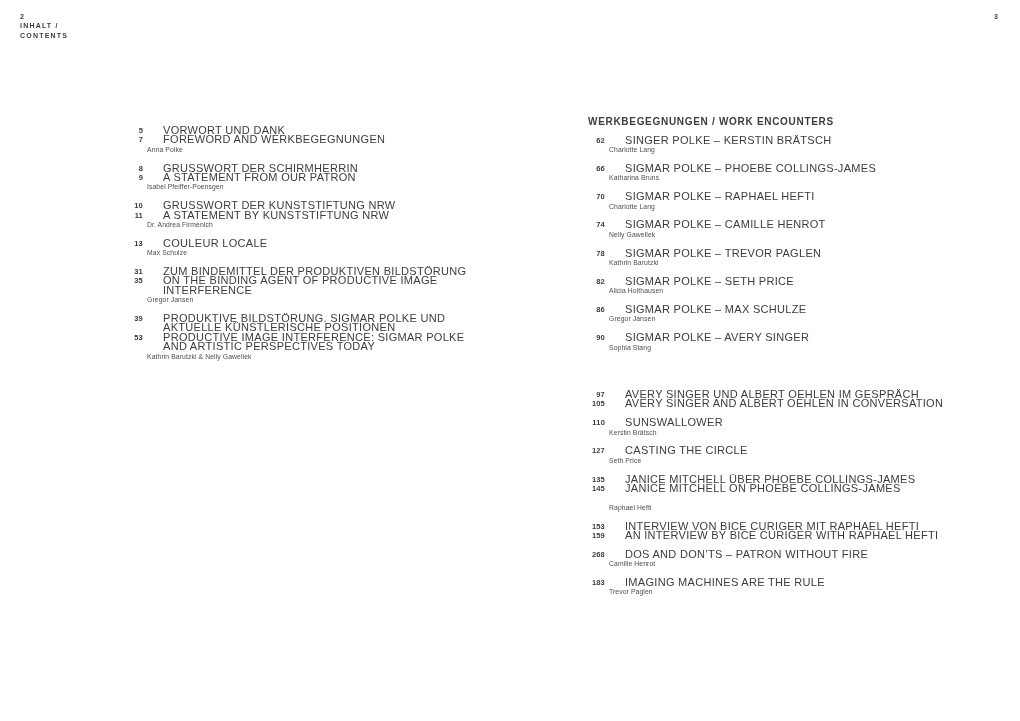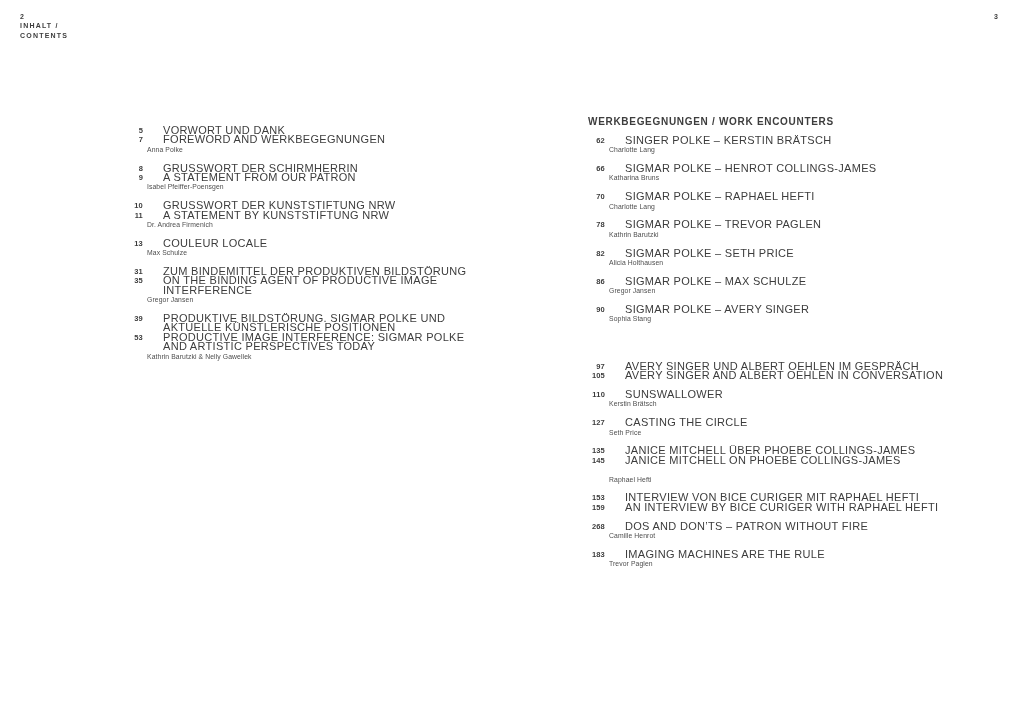--- a/index.html
+++ b/index.html
@@ -154,39 +154,49 @@
           <span class="txt">SINGER POLKE – KERSTIN BRÄTSCH</span>
         </div>
         <div class="line">
           <span class="num"></span>
           <span class="author">Charlotte Lang</span>
         </div>
       </div>
       <div class="entry">
         <div class="line">
           <span class="num">66</span>
-          <span class="txt">SIGMAR POLKE – HENROT COLLINGS-JAMES</span>
+          <span class="txt">SIGMAR POLKE – PHOEBE COLLINGS-JAMES</span>
         </div>
         <div class="line">
           <span class="num"></span>
           <span class="author">Katharina Bruns</span>
         </div>
       </div>
       <div class="entry">
         <div class="line">
           <span class="num">70</span>
           <span class="txt">SIGMAR POLKE – RAPHAEL HEFTI</span>
         </div>
         <div class="line">
           <span class="num"></span>
           <span class="author">Charlotte Lang</span>
         </div>
       </div>
       <div class="entry">
         <div class="line">
+          <span class="num">74</span>
+          <span class="txt">SIGMAR POLKE – CAMILLE HENROT</span>
+        </div>
+        <div class="line">
+          <span class="num"></span>
+          <span class="author">Nelly Gawellek</span>
+        </div>
+      </div>
+      <div class="entry">
+        <div class="line">
           <span class="num">78</span>
           <span class="txt">SIGMAR POLKE – TREVOR PAGLEN</span>
         </div>
         <div class="line">
           <span class="num"></span>
           <span class="author">Kathrin Barutzki</span>
         </div>
       </div>
       <div class="entry">
         <div class="line">

